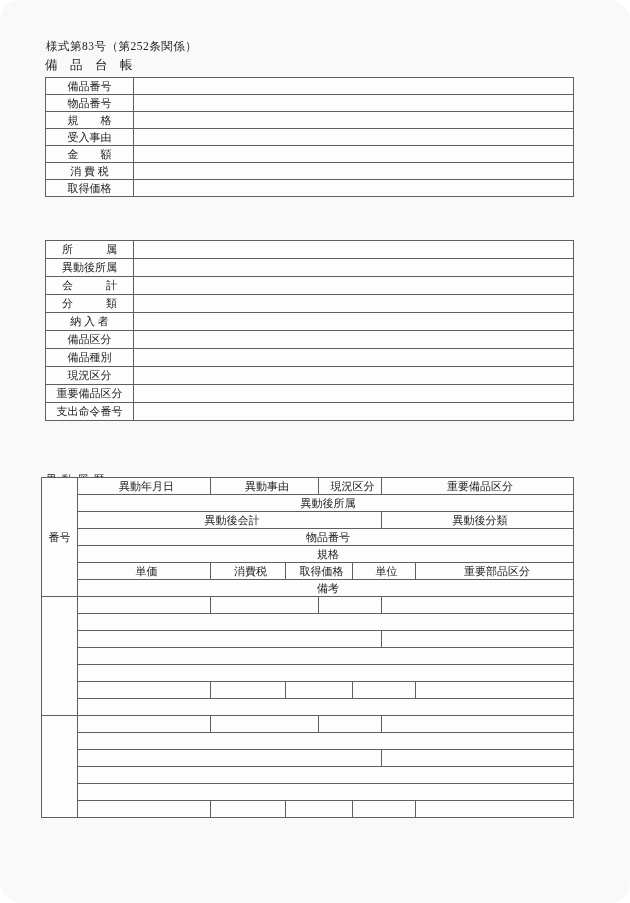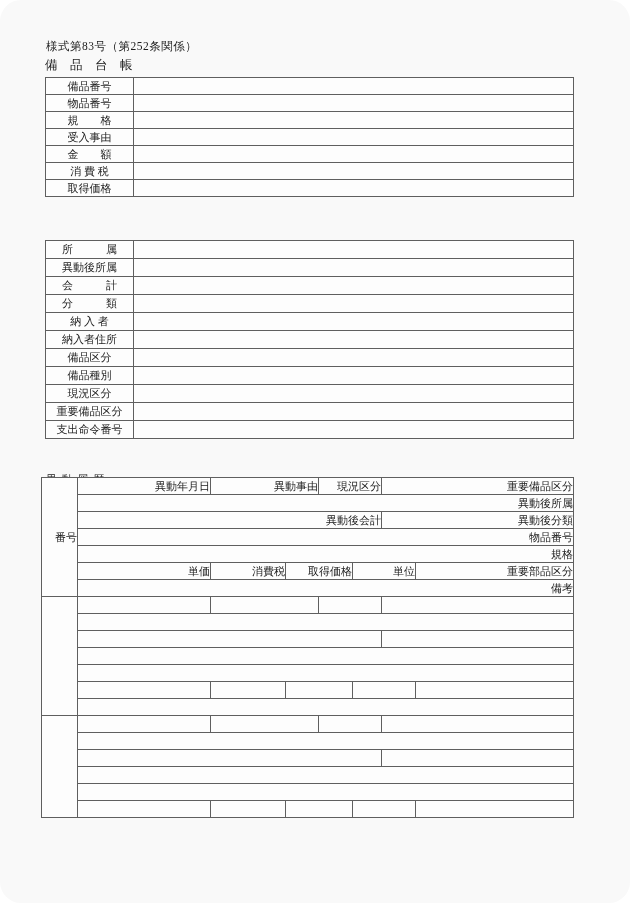--- a/index.html
+++ b/index.html
@@ -24,21 +24,21 @@
   .t-acq tr{height:17px;}
   .t-attr tr{height:18px;}
   .lbl{text-align:center;}
   .val{text-align:left;}
   .datecell{position:relative;}
   .datecell span{position:absolute;top:50%;transform:translateY(-50%);}
   .u0{left:80px;} .u1{left:129px;} .u2{left:179px;}
   
   .t-hist{position:absolute;left:41px;top:477px;width:532px;}
   .t-hist tr{height:17px;}
-  .t-hist td{text-align:right;padding-left:5px;}
+  .t-hist td{text-align:center;padding-left:5px;}
   .t-hist td.num{padding-left:0;}
 </style>
 </head>
 <body>
 
 <div id="page">
 
   <div class="formno">様式第83号（第252条関係）</div>
   <div class="doctitle">備　品　台　帳</div>
 
@@ -96,24 +96,20 @@
     <tr>
       <td class="lbl">会　　　計</td>
       <td class="val"></td>
     </tr>
     <tr>
       <td class="lbl">分　　　類</td>
       <td class="val"></td>
     </tr>
     <tr>
       <td class="lbl">納 入 者</td>
-      <td class="val"></td>
-    </tr>
-    <tr>
-      <td class="lbl">納入者住所</td>
       <td class="val"></td>
     </tr>
     <tr>
       <td class="lbl">備品区分</td>
       <td class="val"></td>
     </tr>
     <tr>
       <td class="lbl">備品種別</td>
       <td class="val"></td>
     </tr>

